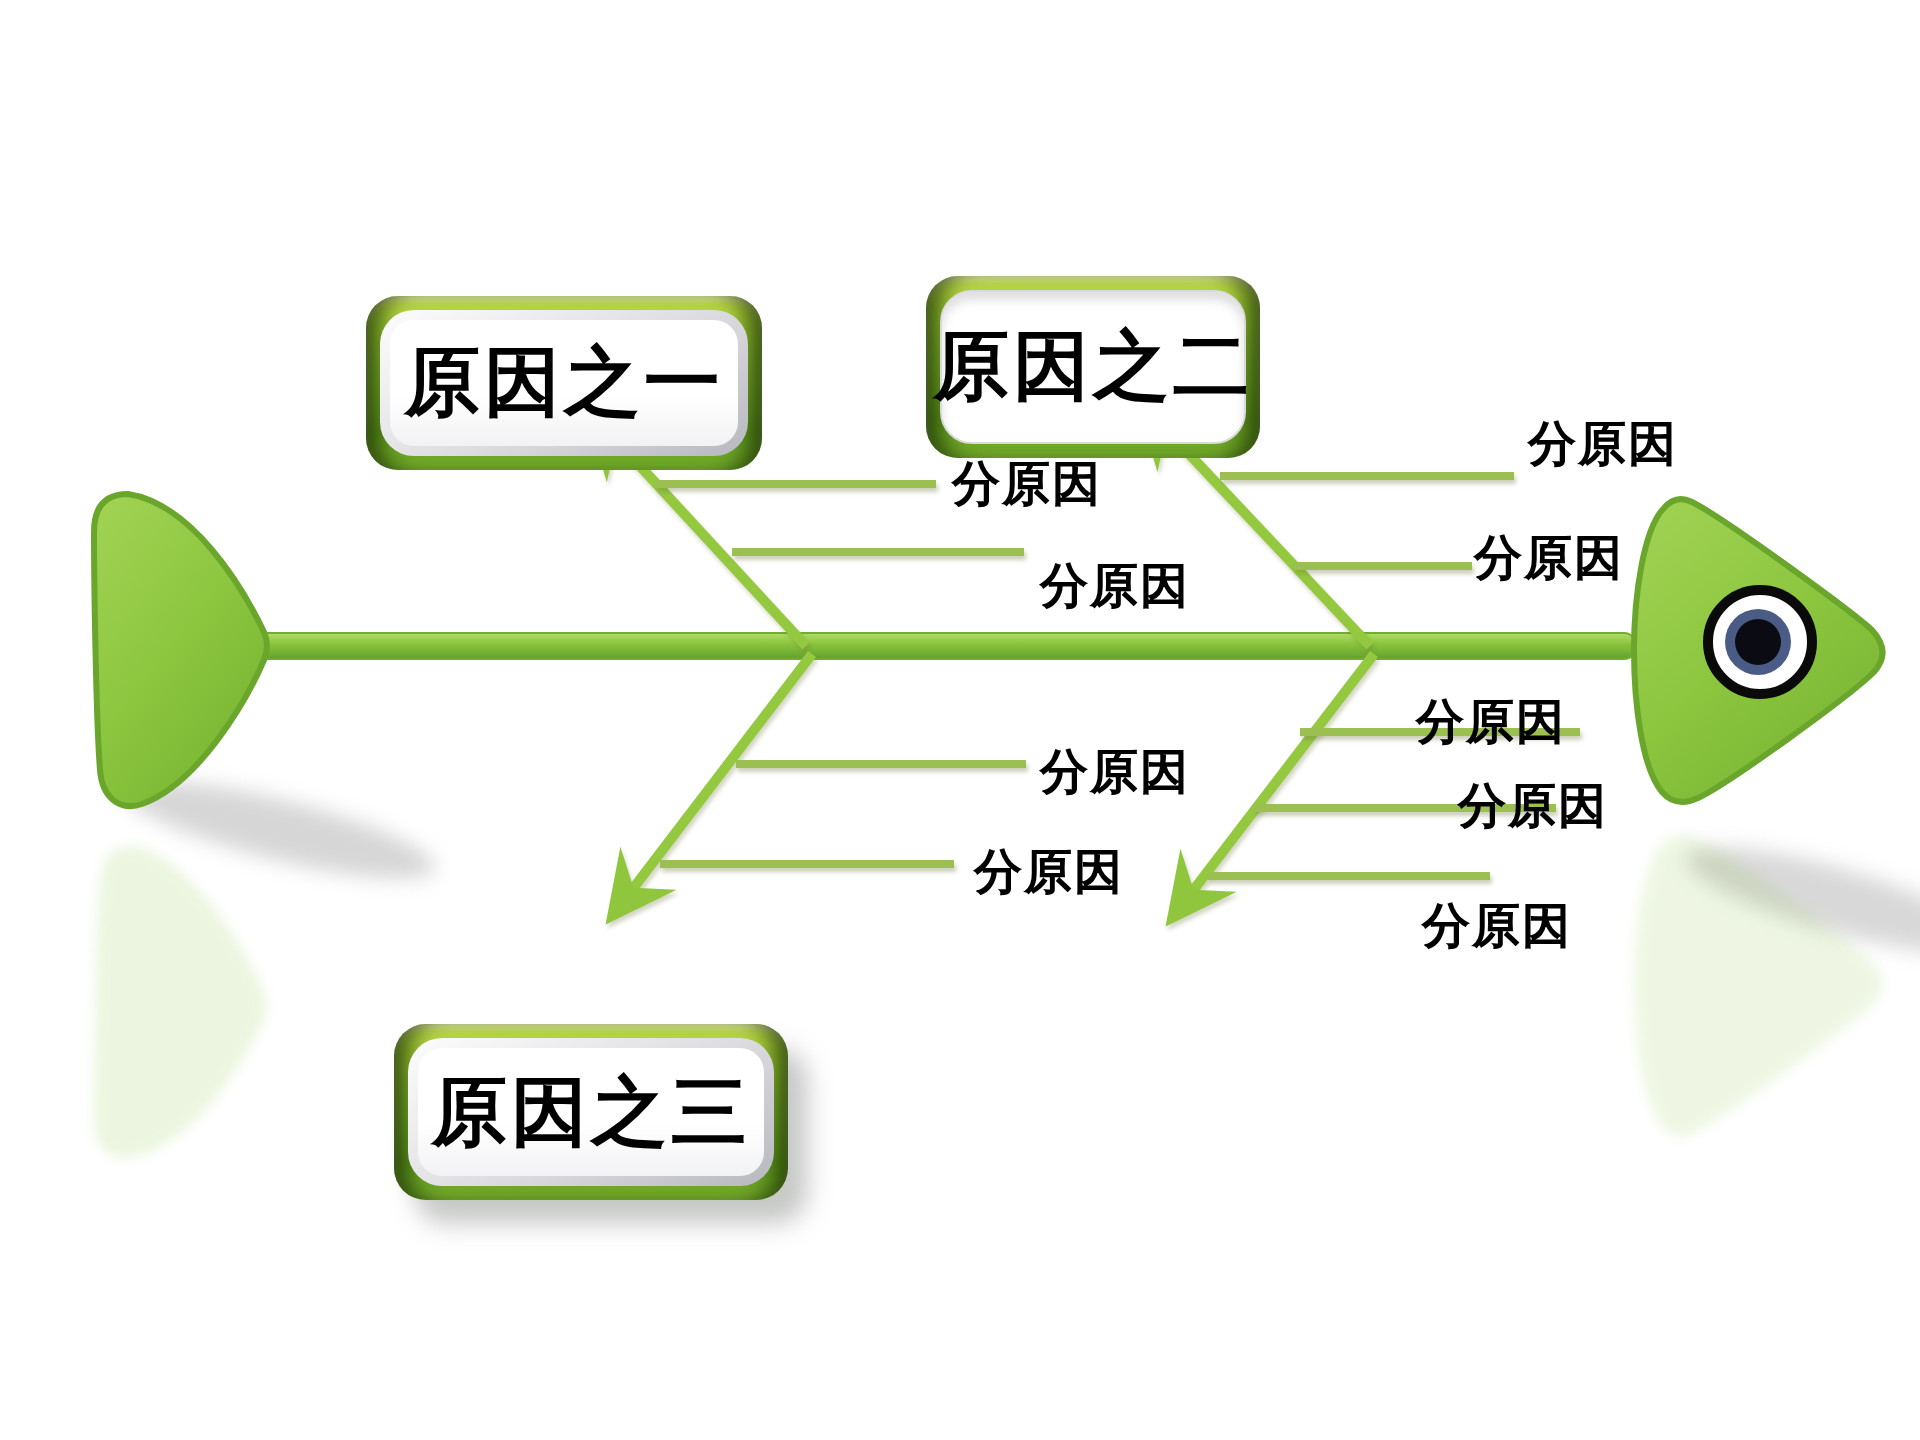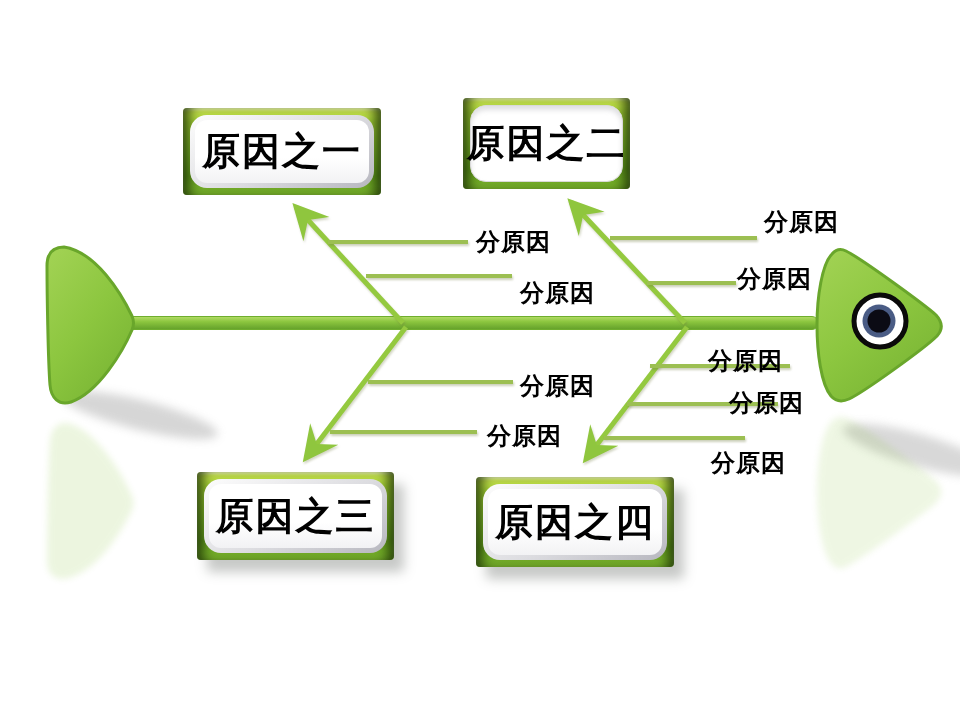--- a/index.html
+++ b/index.html
@@ -4,25 +4,26 @@
 <style>
   html,body{margin:0;padding:0;background:#fff;}
   .stage{
     position:relative;width:960px;height:720px;background:#ffffff;
     overflow:hidden;font-family:"DejaVu Serif","Liberation Serif",serif;
   }
   .layer{position:absolute;left:0;top:0;}
 
   
   .cause-box{
-    position:absolute;border-radius:4px;padding:7px;box-sizing:border-box;
+    position:absolute;border-radius:16px;padding:7px;box-sizing:border-box;
     background:linear-gradient(to bottom,#cbe350 0%,#a2cd35 16%,#7fb72b 52%,#659f1e 78%,#79b22d 100%);
     box-shadow:inset 12px 0 12px -6px rgba(20,40,0,.78),
                inset -12px 0 12px -6px rgba(20,40,0,.78),
                inset 0 2px 3px rgba(255,255,255,.55);
+    margin-top:40px;
   }
   .cause-box.shadowed{box-shadow:inset 12px 0 12px -6px rgba(20,40,0,.78),
                inset -12px 0 12px -6px rgba(20,40,0,.78),
                inset 0 2px 3px rgba(255,255,255,.55),
                10px 12px 12px rgba(130,135,130,.45);}
   .inner-ring{
     height:100%;box-sizing:border-box;border-radius:17px;padding:5px;
     background:linear-gradient(150deg,#fdfdfd 0%,#dcdce0 55%,#b7b7bf 100%);
   }
   .inner-core{
@@ -147,27 +148,20 @@
   </div>
 
   <div id="box3" class="cause-box shadowed">
     <div class="inner-ring">
       <div class="inner-core">
         <span class="cause-label">原因之三</span>
       </div>
     </div>
   </div>
 
-  <div id="box4" class="cause-box shadowed">
-    <div class="inner-ring">
-      <div class="inner-core">
-        <span class="cause-label">原因之四</span>
-      </div>
-    </div>
-  </div>
 
   <span id="s1" class="sub-label">分原因</span>
   <span id="s2" class="sub-label">分原因</span>
   <span id="s3" class="sub-label">分原因</span>
   <span id="s4" class="sub-label">分原因</span>
   <span id="s5" class="sub-label">分原因</span>
   <span id="s6" class="sub-label">分原因</span>
   <span id="s7" class="sub-label">分原因</span>
   <span id="s8" class="sub-label">分原因</span>
   <span id="s9" class="sub-label">分原因</span>

